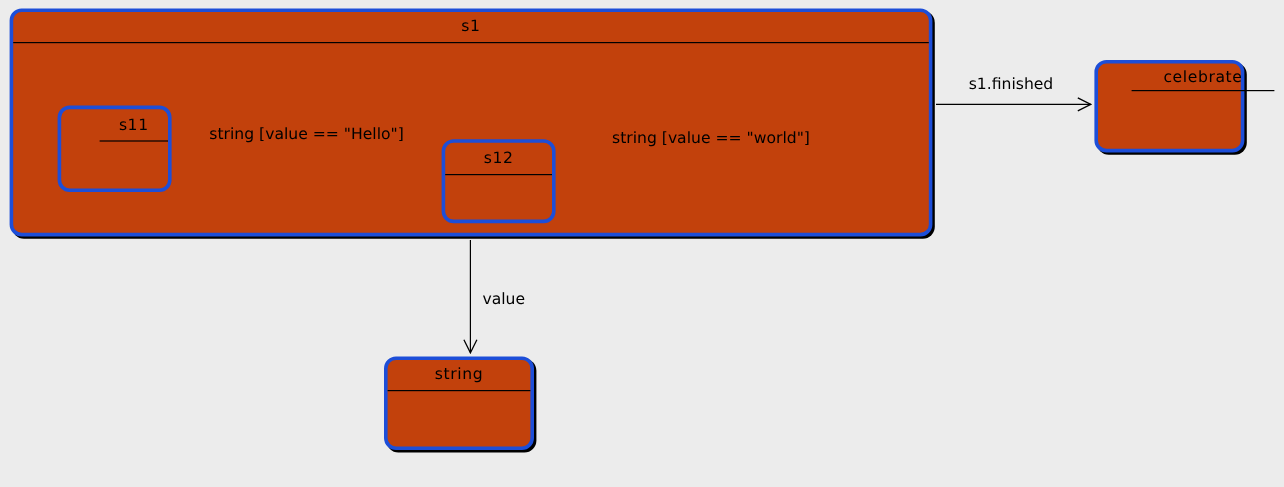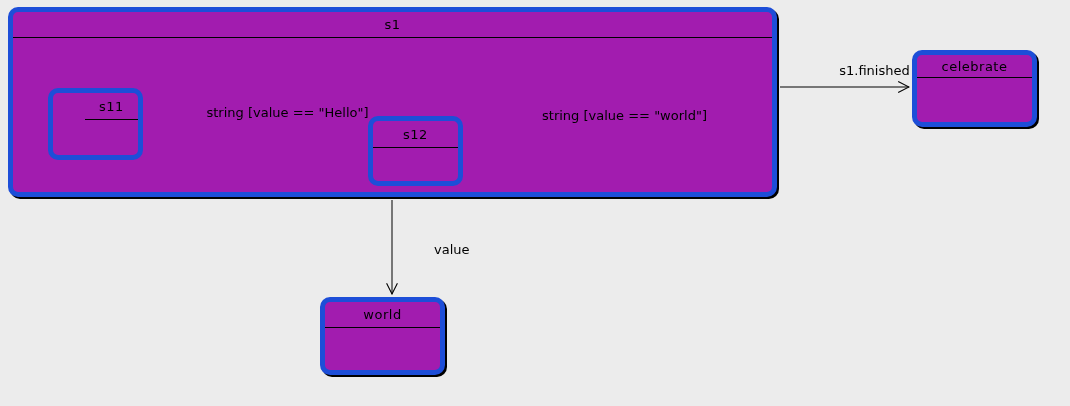--- a/index.html
+++ b/index.html
@@ -18,22 +18,22 @@
   }
   .layer {
     position: absolute;
     left: 0; top: 0;
     width: 1070px;
     height: 406px;
   }
   .state {
     position: absolute;
     box-sizing: border-box;
-    background: #a21caf;
-    border: 5px solid #1d4ed8;
+    background: #c2410c;
+    border: 3px solid #1d4ed8;
     border-radius: 10px;
   }
   .state.shadow {
     box-shadow: 2px 2px 0 #000000;
   }
   .state .title {
     box-sizing: border-box;
     width: 100%;
     border-bottom: 1px solid #000000;
     text-align: center;
@@ -43,21 +43,20 @@
     display: flex;
     align-items: center;
     justify-content: center;
   }
   .tlabel {
     position: absolute;
     font-size: 13px;
     color: #000000;
     white-space: nowrap;
     line-height: 16px;
-    margin-left: 32px;
   }
   .tlabel.centered { text-align: center; }
 </style>
 </head>
 <body>
 
 <div class="canvas">
 
   <svg class="layer" width="1070" height="406" viewBox="0 0 1070 406">
     <defs>
@@ -89,25 +88,25 @@
 
   <div class="state" style="left:48px; top:88px; width:95px; height:72px;padding-left:32px;">
     <div class="title" style="height:27px;">s11</div>
   </div>
 
   <div class="state" style="left:368px; top:88px; width:95px; height:70px;margin-top:28px;">
     <div class="title" style="height:27px;">s12</div>
   </div>
 
   <div class="state shadow" style="left:912px; top:50px; width:125px; height:77px;">
-    <div class="title" style="height:23px;">celebrate</div>
+    <div class="title" style="height:23px;margin-left:28px;">celebrate</div>
   </div>
 
   <div class="state shadow" style="left:320px; top:297px; width:125px; height:78px;">
-    <div class="title" style="height:26px;">world</div>
+    <div class="title" style="height:26px;">string</div>
   </div>
 
   <div class="tlabel centered" style="left:143px; top:105px; width:225px;">string [value == "Hello"]</div>
 
   <div class="tlabel centered" style="left:463px; top:108px; width:259px;">string [value == "world"]</div>
 
   <div class="tlabel centered" style="left:780px; top:63px; width:125px;">s1.finished</div>
 
   <div class="tlabel" style="left:402px; top:242px;">value</div>
 

